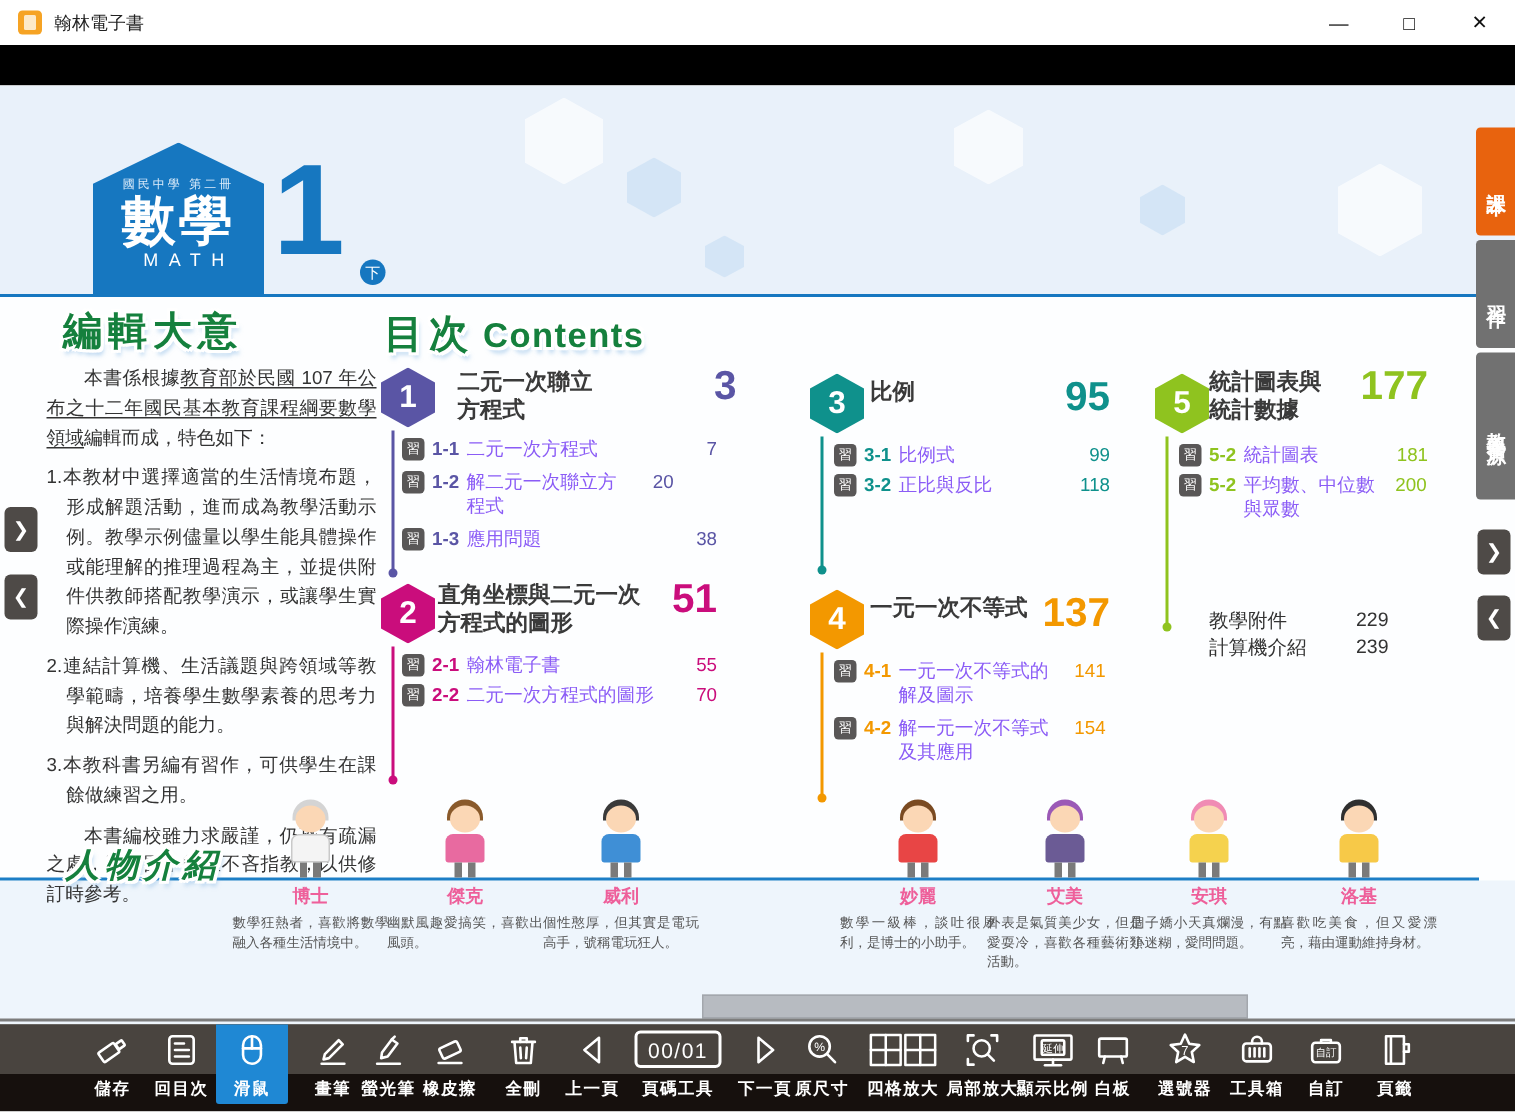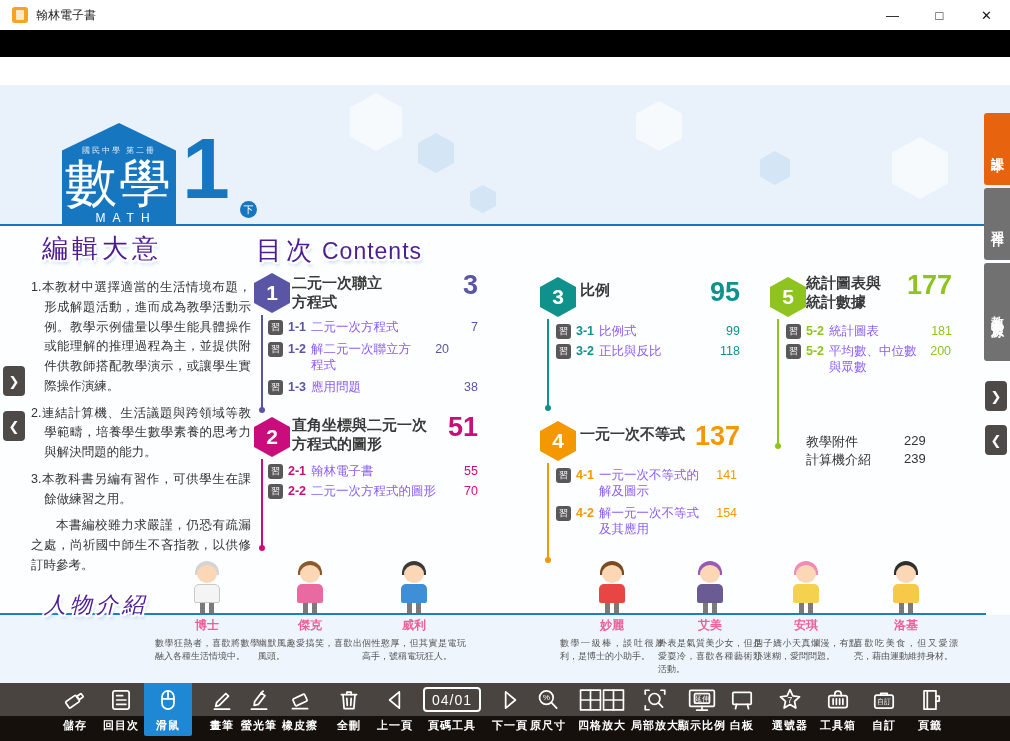--- a/index.html
+++ b/index.html
@@ -10,38 +10,38 @@
   
   .titlebar { position:absolute; left:0; top:0; width:1010px; height:30px; background:#fff; display:flex; align-items:center; }
   .appicon { width:16px; height:16px; margin-left:12px; border-radius:3px; background:#f6a324; position:relative; }
   .appicon::after { content:""; position:absolute; left:4px; top:3px; width:8px; height:10px; background:#fde9c8; border-radius:1px; }
   .apptitle { margin-left:8px; font-size:12px; color:#222; }
   .wincontrols { position:absolute; right:0; top:0; height:30px; display:flex; }
   .winbtn { width:47px; height:30px; display:flex; align-items:center; justify-content:center; font-size:13px; color:#111; cursor:default; }
   .blackstrip { position:absolute; left:0; top:30px; width:1010px; height:27px; background:#000; }
 
   
-  .content { position:absolute; left:0; top:57px; width:1010px; height:626px; background:#fdfeff; overflow:hidden;margin-top:28px; }
+  .content { position:absolute; left:0; top:57px; width:1010px; height:626px; background:#fdfeff; overflow:hidden; }
   .headband { position:absolute; left:0; top:0; width:1010px; height:139px; background:#e9f1fa; }
   .hexdec { position:absolute; background:rgba(255,255,255,.65); clip-path:polygon(50% 0,100% 25%,100% 75%,50% 100%,0 75%,0 25%); }
   .hexdec.o { background:rgba(186,214,241,.45); }
   .bluerule { position:absolute; left:0; top:139px; width:1010px; height:2px; background:#1677c0; }
   .botband { position:absolute; left:0; top:530px; width:1010px; height:96px; background:#eef5fc; }
   .charline { position:absolute; left:0; top:528px; width:986px; height:2px; background:#1c7ec6; }
 
   
   .house { position:absolute; left:62px; top:38px; width:114px; height:102px; background:#1677c0; clip-path:polygon(50% 0,100% 27%,100% 100%,0 100%,0 27%); color:#fff; text-align:center; }
   .house .series { font-size:8px; letter-spacing:2px; margin-top:22px; color:#dcecfa; }
-  .house .big { font-size:52px; font-weight:normal; letter-spacing:2px; line-height:1.05; }
+  .house .big { font-size:36px; font-weight:bold; letter-spacing:2px; line-height:1.05; }
   .house .sub { font-size:12px; letter-spacing:7px; margin-left:14px; color:#fff; }
   .volnum { position:absolute; left:182px; top:34px; font-size:86px; font-weight:bold; color:#1677c0; }
   .volbadge { position:absolute; left:240px; top:116px; width:17px; height:17px; border-radius:50%; background:#1677c0; color:#fff; font-size:10px; display:flex; align-items:center; justify-content:center; }
 
   
-  .bubble { position:absolute; font-weight:normal; color:#4c1d95; letter-spacing:4px;
+  .bubble { position:absolute; font-weight:bold; color:#15803d; letter-spacing:4px;
     text-shadow:-2px -2px 0 #fff,2px -2px 0 #fff,-2px 2px 0 #fff,2px 2px 0 #fff,0 -2px 0 #fff,0 2px 0 #fff,-2px 0 0 #fff,2px 0 0 #fff,2px 4px 3px rgba(130,180,225,.55); }
   .h-edit { left:42px; top:146px; font-size:26px; }
   .h-toc  { left:256px; top:148px; font-size:26px; }
   .h-toc .en { font-size:23px; letter-spacing:1px; margin-left:6px; }
   .h-char { left:44px; top:505px; font-size:22px; font-style:italic; }
 
   
   .editorial { position:absolute; left:31px; top:186px; width:220px; font-size:12.5px; line-height:1.58; color:#333; text-align:justify; }
   .editorial p.ind { text-indent:2em; }
   .editorial .num-item { padding-left:1.05em; text-indent:-1.05em; margin-top:7px; }
@@ -142,32 +142,33 @@
     <div class="house">
       <div class="series">國民中學 第二冊</div>
       <div class="big">數學</div>
       <div class="sub">MATH</div>
     </div>
     <div class="volnum">1</div>
     <div class="volbadge">下</div>
 
     <div class="bubble h-edit">編輯大意</div>
     <div class="editorial">
+      <p class="ind"><span>本書係根據</span><u>教育部於民國 107 年公布之十二年國民基本教育課程綱要數學領域</u><span>編輯而成，特色如下：</span></p>
       <p class="num-item">1.本教材中選擇適當的生活情境布題，形成解題活動，進而成為教學活動示例。教學示例儘量以學生能具體操作或能理解的推理過程為主，並提供附件供教師搭配教學演示，或讓學生實際操作演練。</p>
       <p class="num-item">2.連結計算機、生活議題與跨領域等教學範疇，培養學生數學素養的思考力與解決問題的能力。</p>
       <p class="num-item">3.本教科書另編有習作，可供學生在課餘做練習之用。</p>
       <p class="ind closing">本書編校雖力求嚴謹，仍恐有疏漏之處，尚祈國中師生不吝指教，以供修訂時參考。</p>
     </div>
 
     <div class="bubble h-toc"><span>目次</span><span class="en">Contents</span></div>
 
     <div class="hex ch1-bg" style="left:254px;top:188px;">
         <span>1</span>
       </div>
-    <div class="chrow" style="left:292px;top:189px;width:186px;">
+    <div class="chrow" style="left:305px;top:189px;width:186px;">
       <div class="ch-title" style="width:100px;">二元一次聯立方程式</div>
       <div class="ch-page ch1-c">3</div>
     </div>
     <div class="vline ch1-bg" style="left:261px;top:230px;height:94px;"></div>
     <div class="sec" style="left:268px;top:234px;width:210px;">
       <span class="wb">習</span>
       <span class="sec-num ch1-c">1-1</span>
       <div class="sec-title">二元一次方程式</div>
       <div class="sec-page ch1-c">7</div>
     </div>
@@ -462,21 +463,21 @@
       <div class="ticon">
           <svg width="26" height="26" viewBox="0 0 24 24">
             <path class="st" d="M16 4.5 L7 12 L16 19.5 Z"></path>
           </svg>
         </div>
       <div class="tlabel">上一頁</div>
     </div>
 
     <div class="titem wide" style="left:420px;">
       <div class="ticon">
-          <div class="pagerbox">04/01</div>
+          <div class="pagerbox">00/01</div>
         </div>
       <div class="tlabel">頁碼工具</div>
     </div>
 
     <div class="titem" style="left:486px;">
       <div class="ticon">
           <svg width="26" height="26" viewBox="0 0 24 24">
             <path class="st" d="M8 4.5 L17 12 L8 19.5 Z"></path>
           </svg>
         </div>

